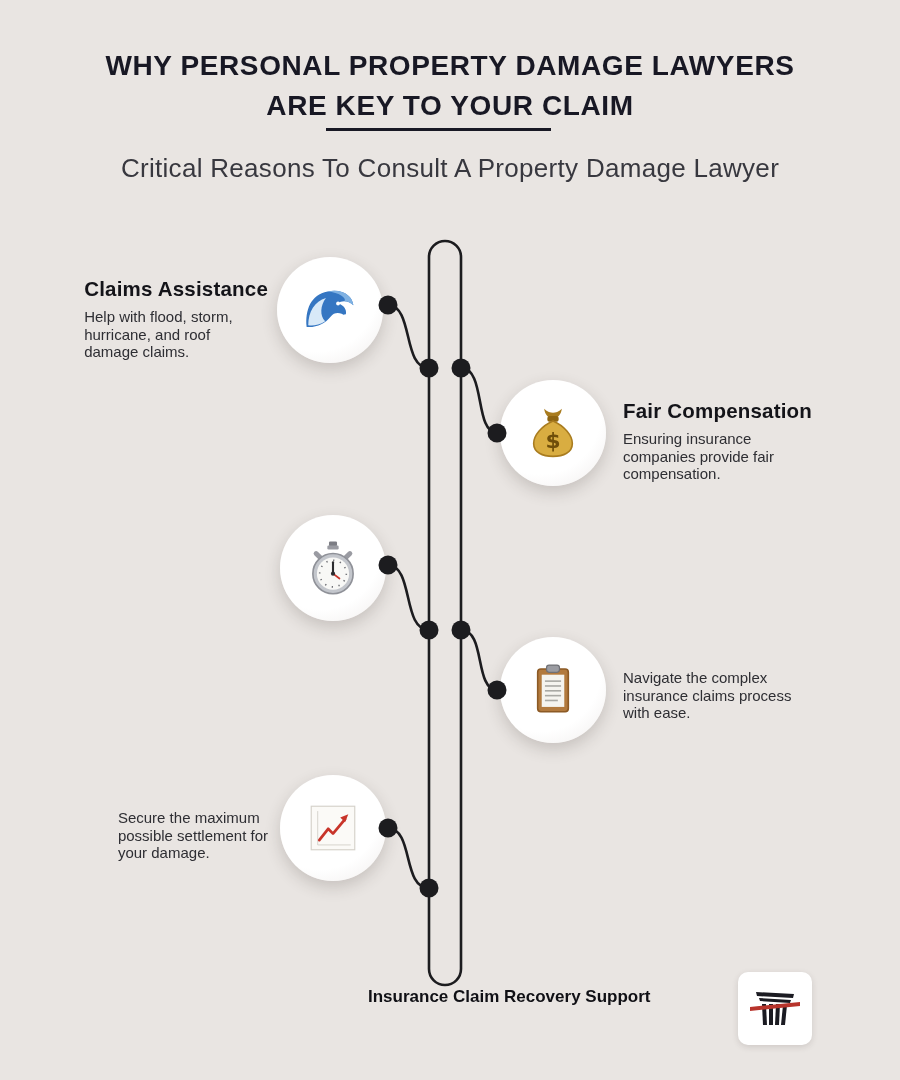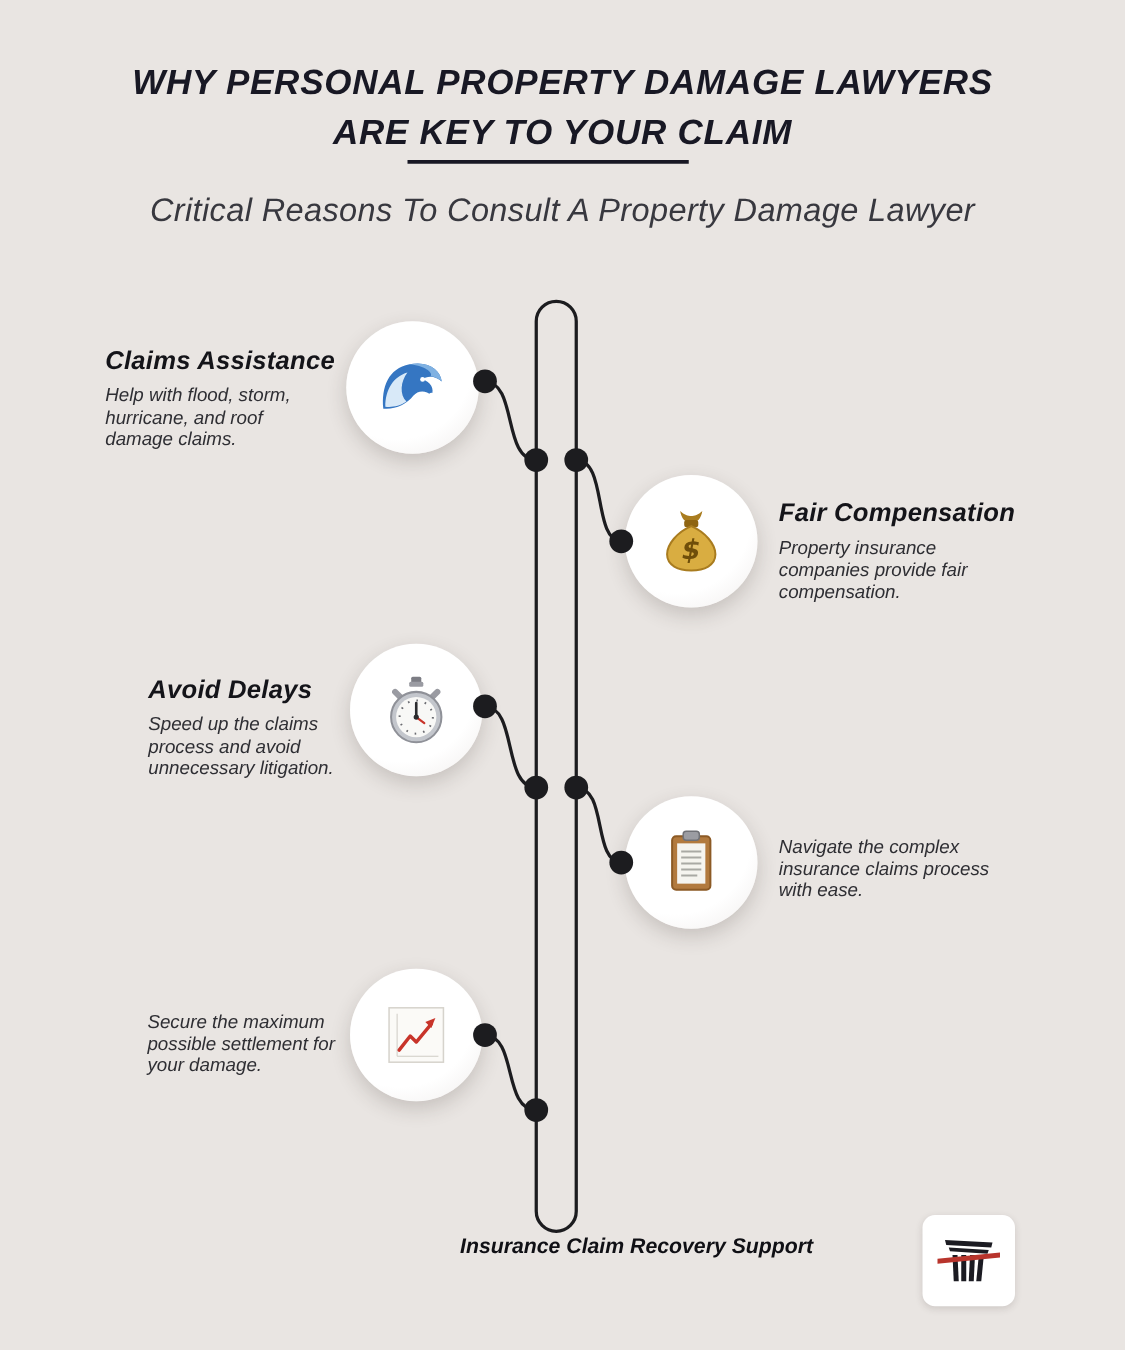--- a/index.html
+++ b/index.html
@@ -1,21 +1,21 @@
 <!DOCTYPE html>
 <html><head>
 <meta charset="utf-8">
 <style>
   html,body{margin:0;padding:0;}
   body{
     width:900px;height:1080px;
     font-family:"Liberation Sans","DejaVu Sans",sans-serif;
     background:#e9e5e2;
   }
-  .canvas{position:relative;width:900px;height:1080px;background:#e9e5e2;overflow:hidden;font-style:italic;}
+  .canvas{position:relative;width:900px;height:1080px;background:#e9e5e2;overflow:hidden;}
 
   
   .main-title{
     position:absolute;top:46px;left:0;width:900px;
     text-align:center;margin:0;
     font-size:28px;font-weight:700;letter-spacing:.6px;
     line-height:40px;color:#181824;
   }
   .title-underline{
     position:absolute;top:128px;left:326px;width:225px;height:3px;
@@ -126,42 +126,34 @@
       <path d="M9 55 C9 38 17 25 31 21 C24 30 23 43 30 50 C23 55 14 56 9 55 Z" fill="#d8e9f8"></path>
       <circle cx="63" cy="33" r="3" fill="#ffffff"></circle>
       <circle cx="55" cy="44" r="2.8" fill="#ffffff"></circle>
       <circle cx="46" cy="28" r="2.4" fill="#ffffff"></circle>
     </svg>
   </div>
 
   <section id="item2-text" class="text-block right">
     <h2 class="item-title">Fair Compensation</h2>
     <p class="item-desc">
-      <span>Property insurance</span>
+      <span>Ensuring insurance</span>
       <span>companies provide fair</span>
       <span>compensation.</span>
     </p>
   </section>
   <div id="circle2" class="icon-circle">
     <svg viewBox="0 0 72 72">
       <path d="M25 6 C29 10 33 11 36 11 C39 11 43 10 47 6 C46 13 42 18 36 18 C30 18 26 13 25 6 Z" fill="#a97c1f"></path>
       <rect x="29" y="15" width="14" height="7" rx="2.5" fill="#8f6512"></rect>
       <path d="M36 21 C22 27 12 39 12 49 C12 60 23 65 36 65 C49 65 60 60 60 49 C60 39 50 27 36 21 Z" fill="#d9ad41" stroke="#a97c1f" stroke-width="2"></path>
       <text x="36" y="54" text-anchor="middle" font-family="DejaVu Sans, sans-serif" font-size="27" font-weight="bold" fill="#6f4e0a">$</text>
     </svg>
   </div>
 
-  <section id="item3-text" class="text-block left">
-    <h2 class="item-title">Avoid Delays</h2>
-    <p class="item-desc">
-      <span>Speed up the claims</span>
-      <span>process and avoid</span>
-      <span>unnecessary litigation.</span>
-    </p>
-  </section>
   <div id="circle3" class="icon-circle">
     <svg viewBox="0 0 72 72">
       <rect x="31" y="3" width="10" height="6" rx="1.5" fill="#7c7d84"></rect>
       <rect x="29" y="8" width="14" height="5" rx="1.5" fill="#9a9ba2"></rect>
       <line x1="15" y1="18" x2="21" y2="24" stroke="#9a9ba2" stroke-width="6" stroke-linecap="round"></line>
       <line x1="57" y1="18" x2="51" y2="24" stroke="#9a9ba2" stroke-width="6" stroke-linecap="round"></line>
       <circle cx="36" cy="43" r="25" fill="#c3c6cc"></circle>
       <circle cx="36" cy="43" r="25" fill="none" stroke="#8f9198" stroke-width="2"></circle>
       <circle cx="36" cy="43" r="20" fill="#f8f8f6"></circle>
       <circle cx="36" cy="43" r="16.5" fill="none" stroke="#6a6b70" stroke-width="2" stroke-dasharray="1.6 7"></circle>

